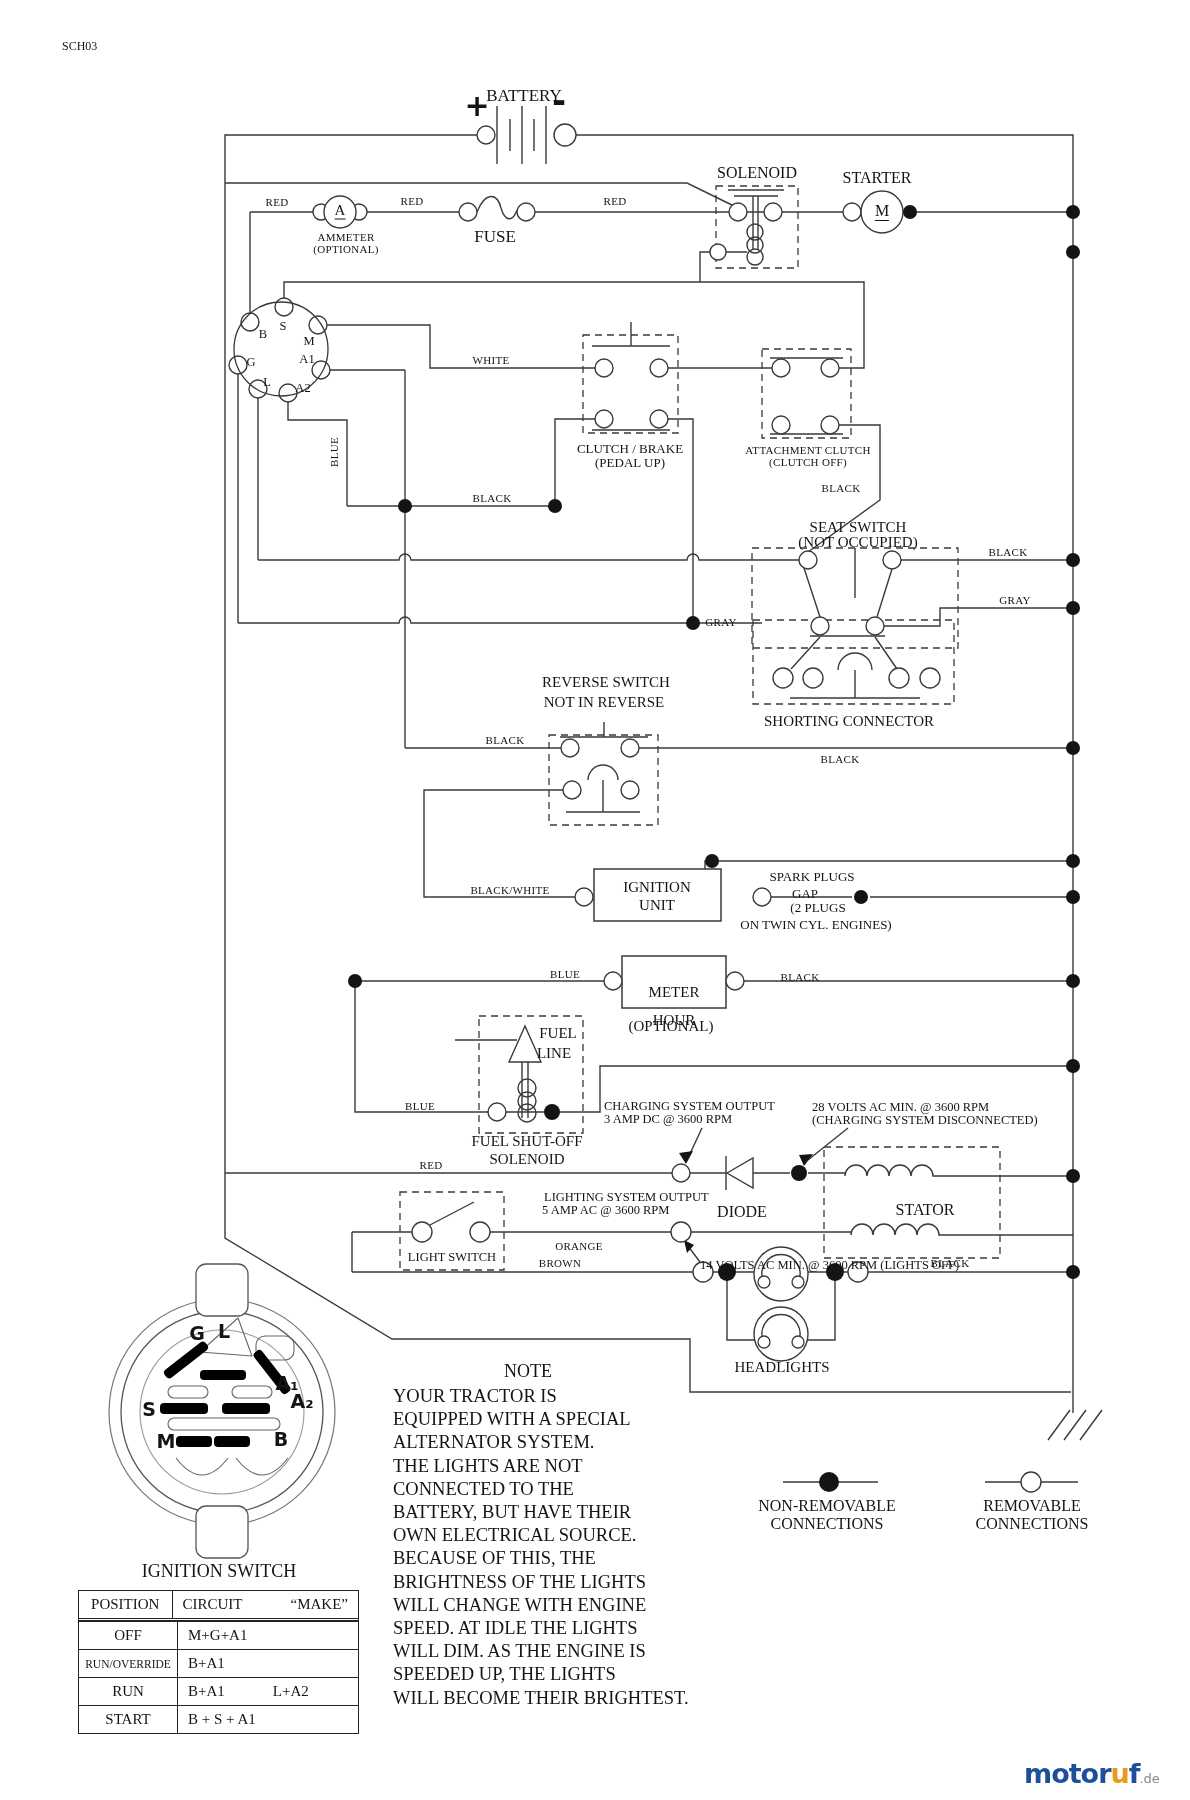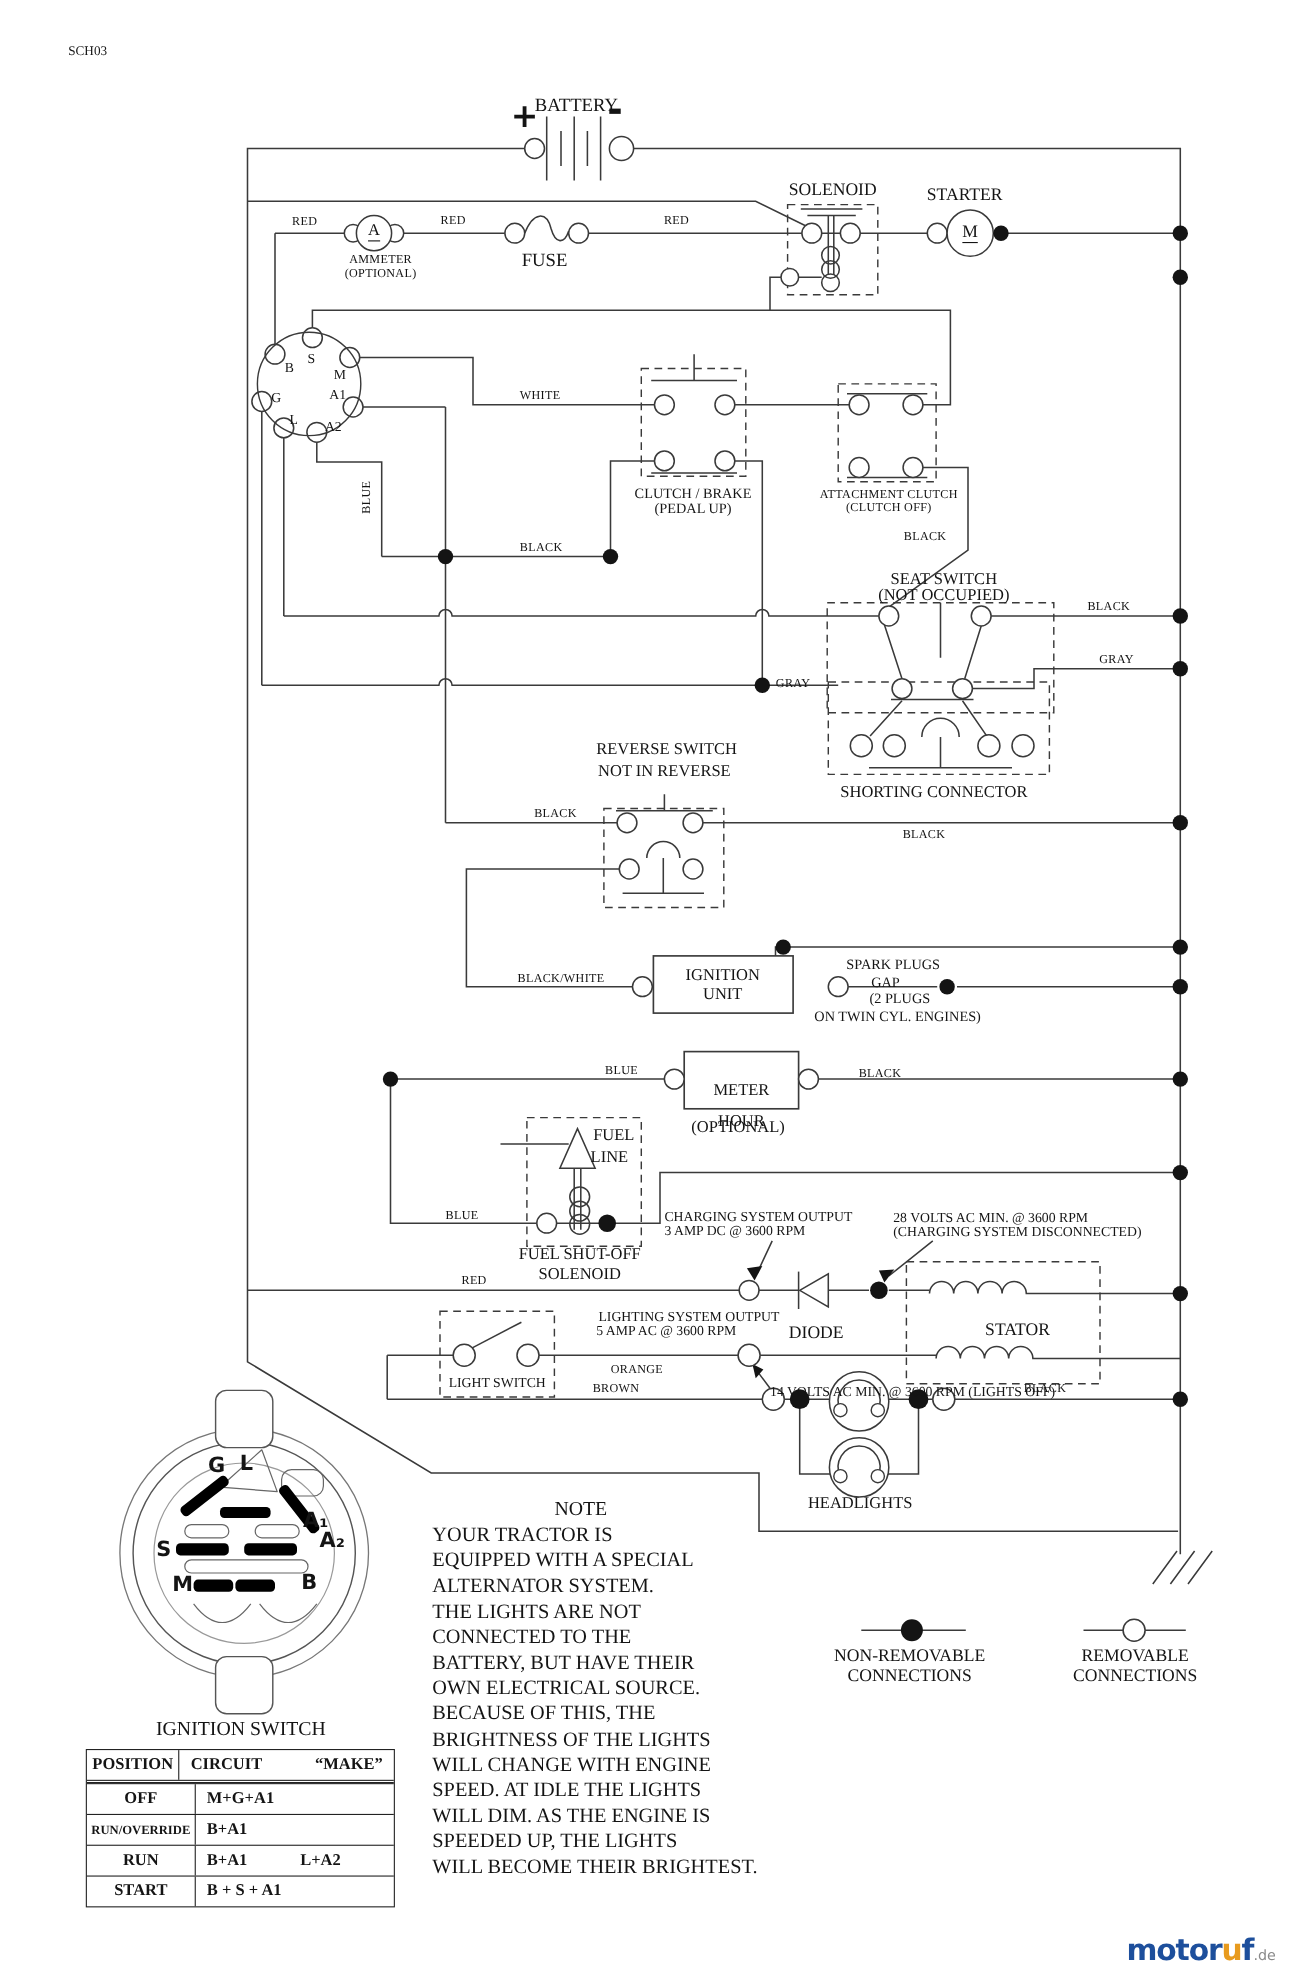--- a/index.html
+++ b/index.html
@@ -22,21 +22,21 @@
   .under{border-bottom:1.2px solid #141414;padding-bottom:1px;}
   .plus{font-size:30px;font-weight:900;font-family:"DejaVu Sans",sans-serif;}
   .minus{font-size:34px;font-weight:900;font-family:"DejaVu Sans",sans-serif;}
   .pin{font-family:"DejaVu Sans","Liberation Sans",sans-serif;font-weight:bold;font-size:19px;}
   .note-lines{position:absolute;left:393px;top:1385px;font-size:18.5px;line-height:23.2px;}
   .note-lines span{display:block;}
   .clips{position:absolute;left:743px;top:1592px;font-size:18px;line-height:23.5px;}
   .clips span{display:block;}
   .mtable{position:absolute;left:78px;top:1590px;width:281px;border:1.6px solid #222;
           box-sizing:border-box;font-size:15px;}
-  .mrow{display:flex;border-top:1px solid #222;align-items:center;font-weight:bold;}
+  .mrow{display:flex;border-top:1px solid #222;align-items:center;}
   .mrow:first-child{border-top:none;}
   .mrow.hdr{border-bottom:3px double #222;}
   .c1{width:99px;text-align:center;border-right:1px solid #222;align-self:stretch;
       display:flex;align-items:center;justify-content:center;padding:5px 0;box-sizing:border-box;}
   .c2{flex:1;display:flex;align-items:center;padding:5px 10px;gap:8px;box-sizing:border-box;}
   .c2 .ex{margin-left:40px;}
   .small-cap{font-size:11.5px;}
   .logo{position:absolute;left:1024px;top:1758px;font-family:"DejaVu Sans","Liberation Sans",sans-serif;
         font-weight:bold;font-size:27px;letter-spacing:-1px;}
   .logo .suffix{font-size:13px;font-weight:normal;letter-spacing:0;}

